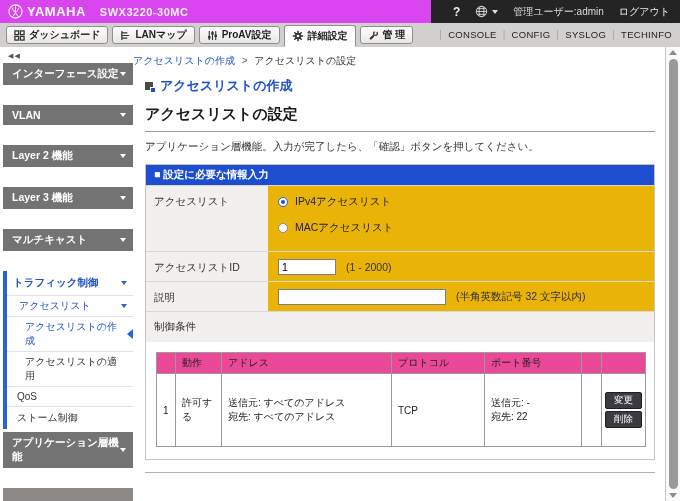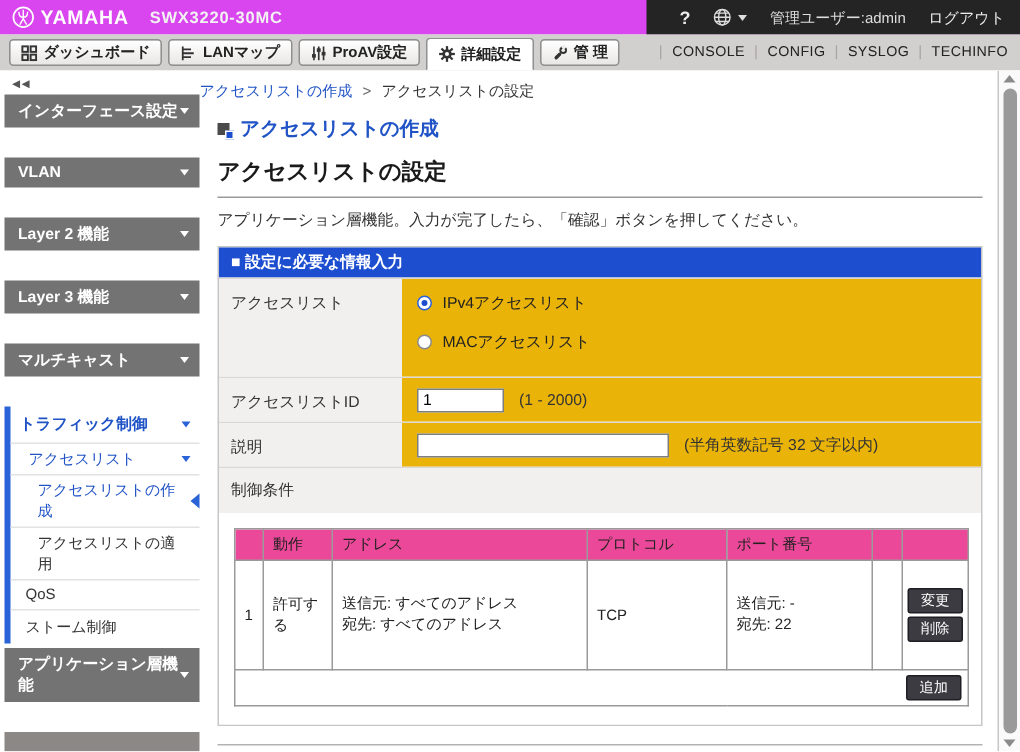--- a/index.html
+++ b/index.html
@@ -340,25 +340,20 @@
                 <td class="twolines">
                   <div>送信元: -</div>
                   <div>宛先: 22</div>
                 </td>
                 <td></td>
                 <td class="btncell">
                   <button class="dbtn">変更</button>
                   <button class="dbtn">削除</button>
                 </td>
               </tr>
-              <tr class="footrow">
-                <td colspan="7">
-                  <button class="dbtn add">追加</button>
-                </td>
-              </tr>
             </tbody>
               </table>
           </div>
         </div>
 
         <hr class="hr2">
 
       </div>
     </div>
 

